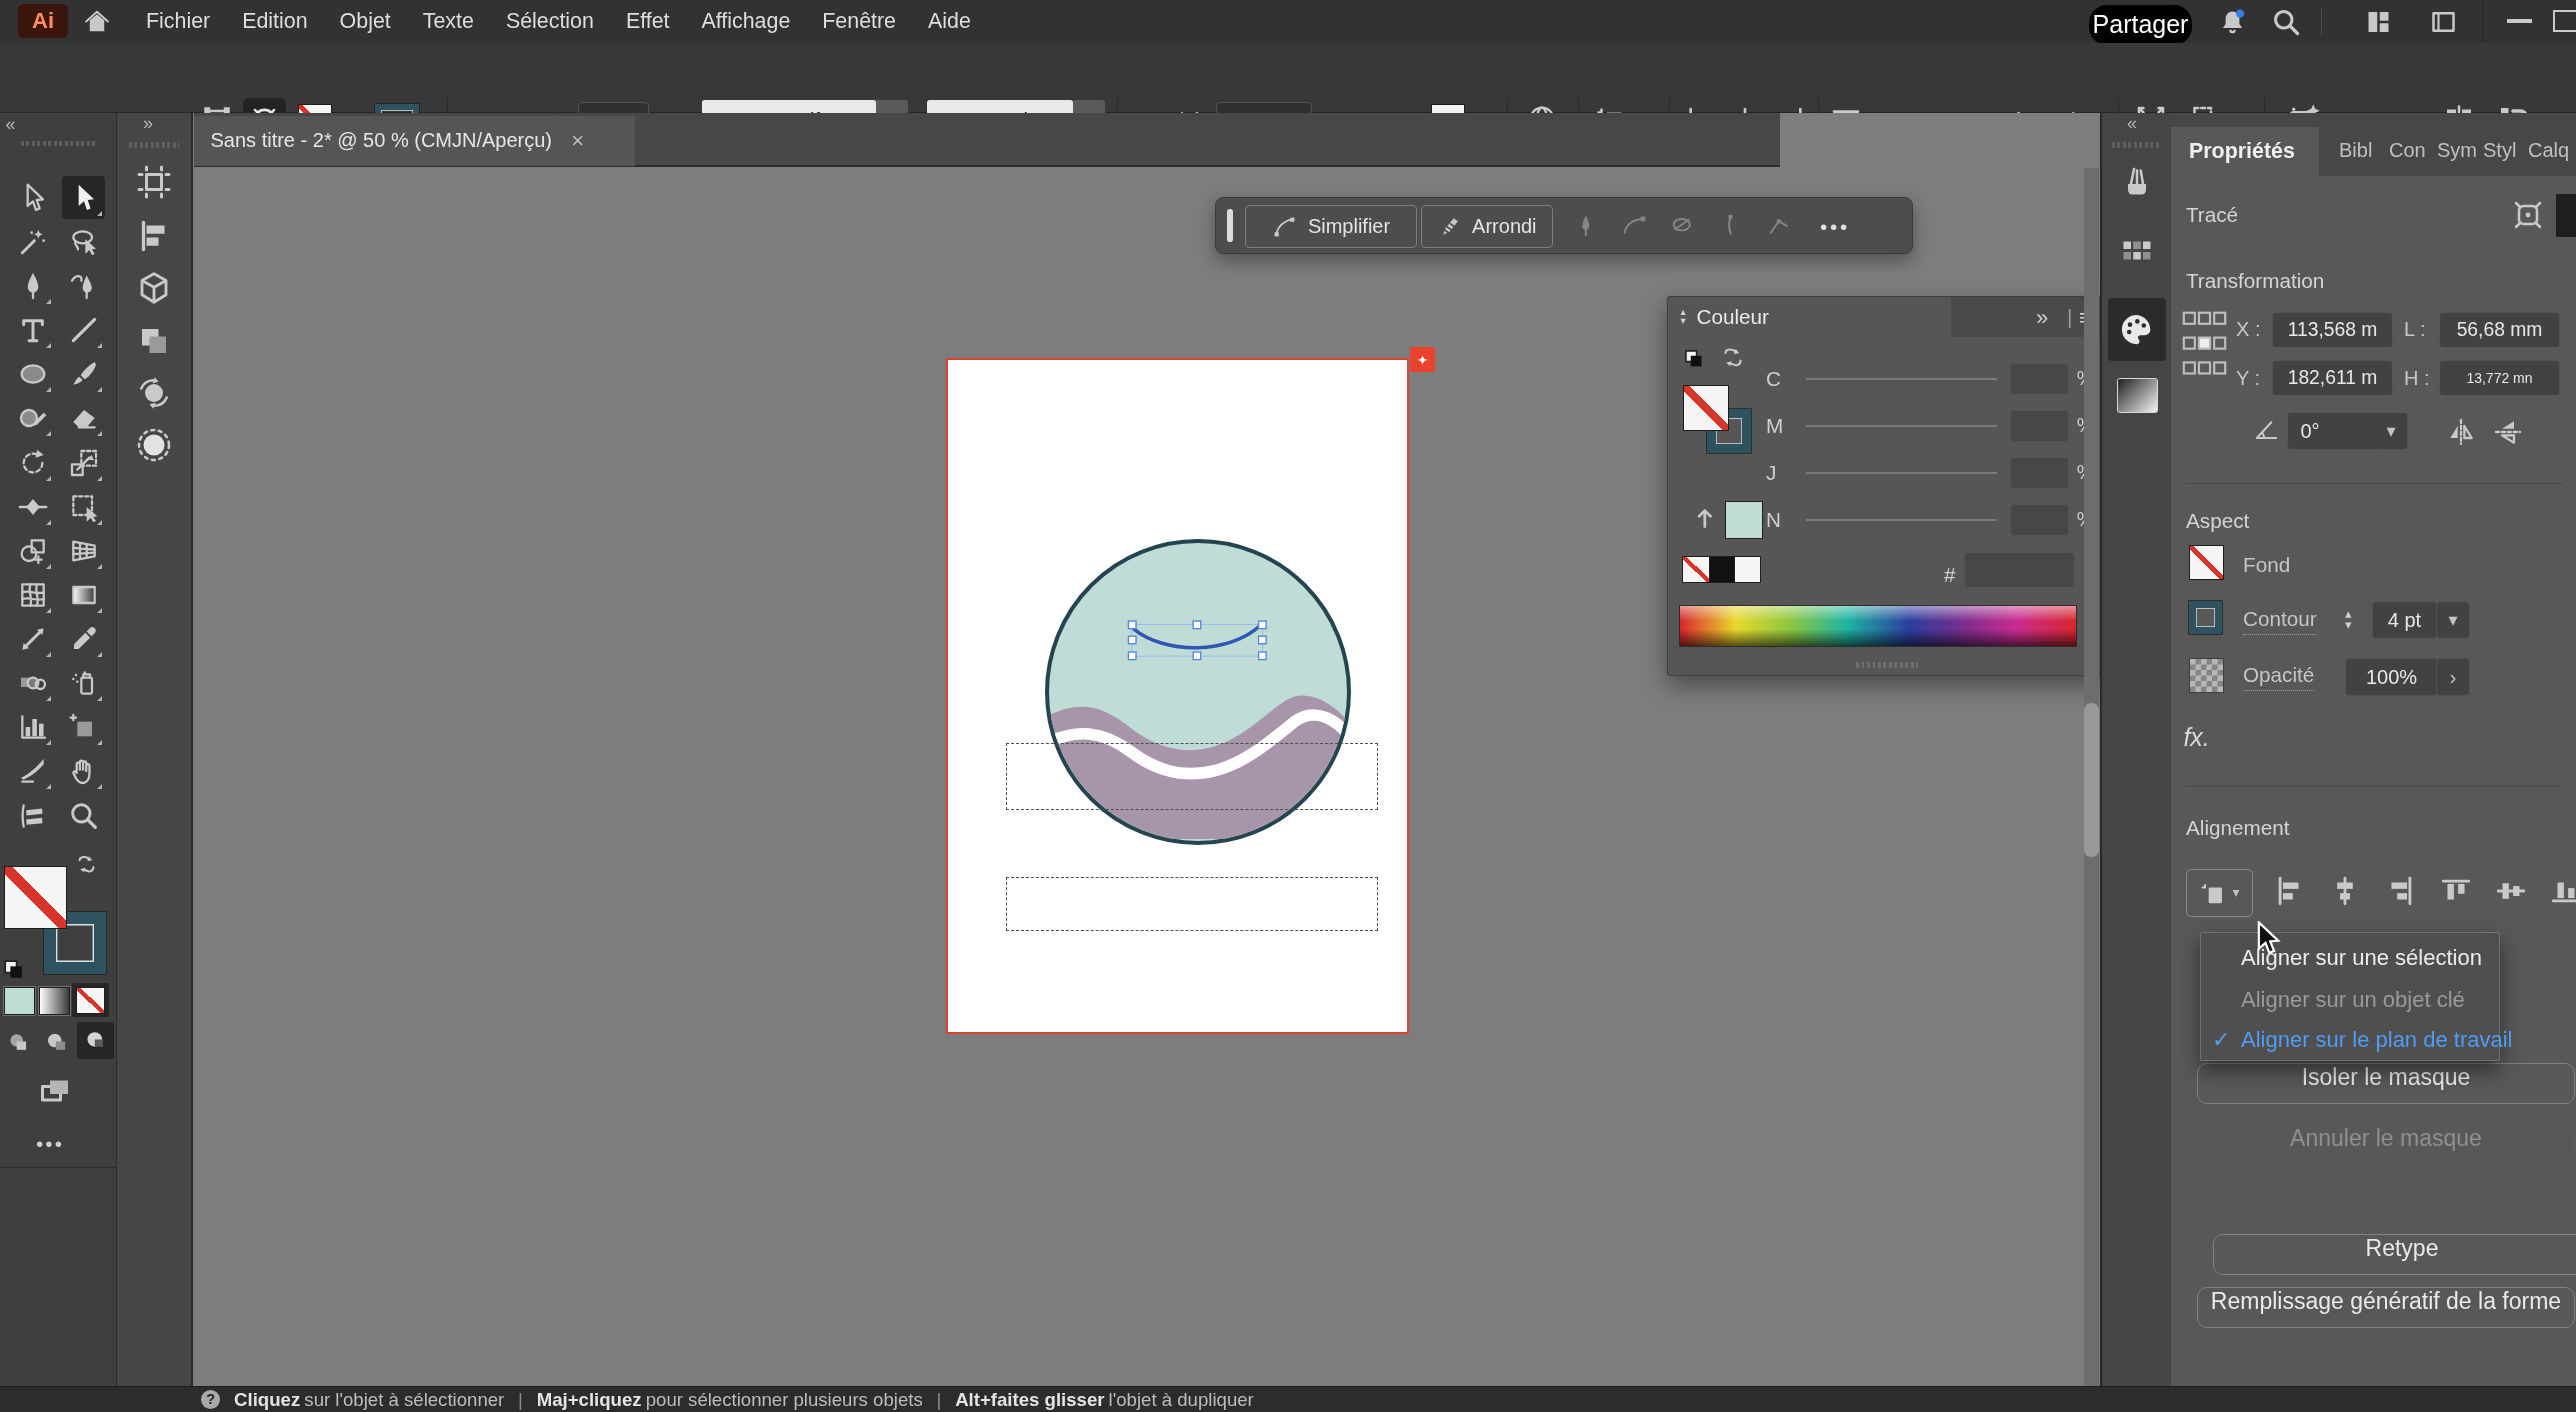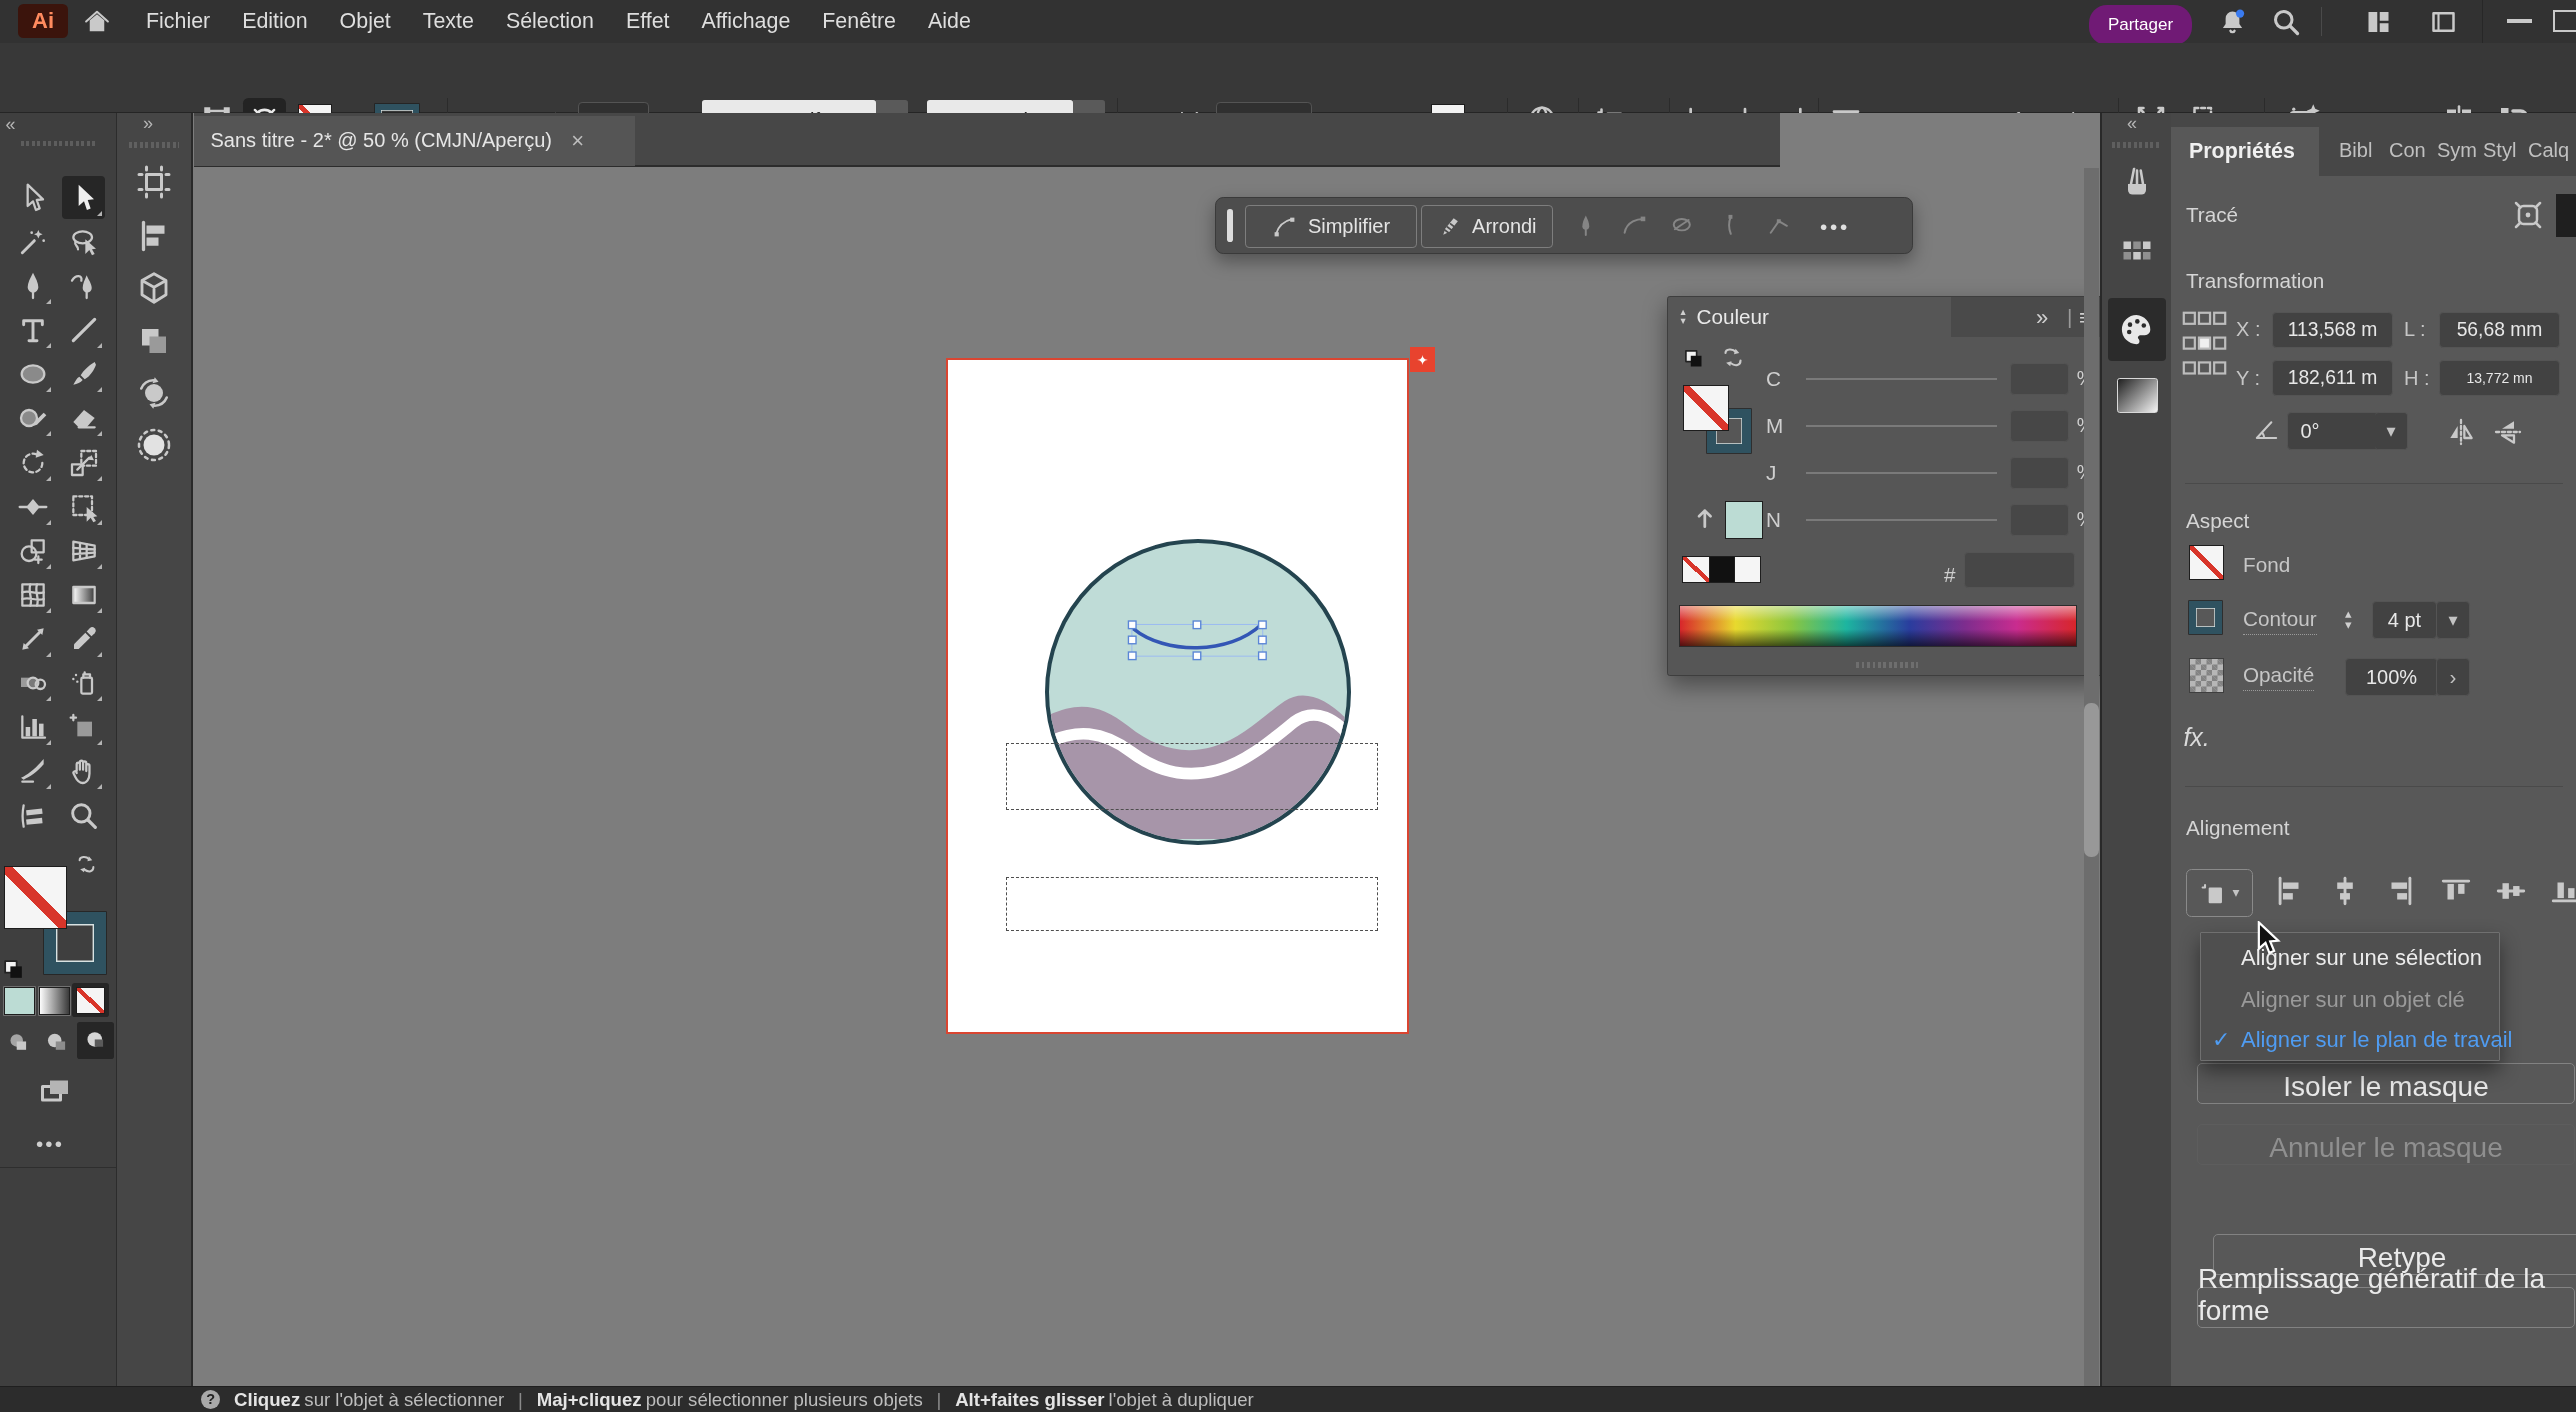--- a/index.html
+++ b/index.html
@@ -10,22 +10,22 @@
   .row{display:flex;align-items:center}
   .vsep{width:1.4px;height:43px;background:#2b2b2b}
   .dotu{border-bottom:1.4px dotted #9a9a9a;padding-bottom:3.4px}
   .box{background:#303030;border:0.7px solid #545454;border-radius:4.1px;color:#e6e6e6;
        display:flex;align-items:center;justify-content:center}
   .chev{color:#c3c3c3;font-size:18px;line-height:1;display:flex;align-items:center;justify-content:center}
   .none-sw{background:#f5f5f5;border:0.7px solid #1d1d1d;
        background-image:linear-gradient(to top right,transparent 44%,#d8352a 44%,#d8352a 56%,transparent 56%)}
   .stroke-sw{border:6.9px solid #2f5260;background:transparent;box-shadow:0 0 0 0.7px #1d1d1d,inset 0 0 0 0.7px #d8e2e2}
   .checker{background-color:#cfcfcf;background-image:linear-gradient(45deg,#8e8e8e 25%,transparent 25%,transparent 75%,#8e8e8e 75%),linear-gradient(45deg,#8e8e8e 25%,transparent 25%,transparent 75%,#8e8e8e 75%);background-size:11px 11px;background-position:0 0,5.5px 5.5px;opacity:.8}
-  .btn-outline{border:1.4px solid #828282;border-radius:5px;color:#eaeaea;
-       display:flex;align-items:flex-end;justify-content:center;font-size:28px;background:transparent}
+  .btn-outline{border:1.4px solid #828282;border-radius:10px;color:#eaeaea;
+       display:flex;align-items:flex-start;justify-content:center;font-size:23px;background:transparent}
   .btn-outline.dim{border-color:#5d5d5d;color:#8f8f8f}
   .tool{width:43px;height:43px;position:absolute;display:flex;align-items:center;justify-content:center}
   .tool .fly{position:absolute;right:3.4px;bottom:3.4px;width:0;height:0;border-left:5.5px solid transparent;border-bottom:5.5px solid #b4b4b4}
   .tile-active{background:#262626;border-radius:4.1px}
   .ic *{stroke:#c9c9c9;fill:none;stroke-width:1.7;stroke-linecap:round;stroke-linejoin:round}
   .ic .f{fill:#c9c9c9;stroke:none}
   .ic.dim{opacity:.45}
   .lbl{color:#c6c6c6;font-size:20px;white-space:nowrap}
   .val{color:#e8e8e8;font-size:20px;white-space:nowrap}
   .ddl{background:#e9e9e9;border-radius:2.8px;display:flex;align-items:center;color:#222;font-size:20px}
@@ -58,21 +58,21 @@
     <span class="menuitem" style="font-size:21.4px">Fichier</span>
     <span class="menuitem" style="font-size:21.4px">Edition</span>
     <span class="menuitem" style="font-size:21.4px">Objet</span>
     <span class="menuitem" style="font-size:21.4px">Texte</span>
     <span class="menuitem" style="font-size:21.4px">Sélection</span>
     <span class="menuitem" style="font-size:21.4px">Effet</span>
     <span class="menuitem" style="font-size:21.4px">Affichage</span>
     <span class="menuitem" style="font-size:21.4px">Fenêtre</span>
     <span class="menuitem" style="font-size:21.4px">Aide</span>
   </div>
-  <div class="a" style="left:2089px;top:4.8px;width:103px;height:40px;background:#701a75;border-radius:18px;color:#fff;font-size:17px;display:flex;align-items:center;justify-content:center">Partager</div>
+  <div class="a" style="left:2089px;top:4.8px;width:103px;height:40px;background:#000000;border-radius:18px;color:#fff;font-size:25px;display:flex;align-items:center;justify-content:center">Partager</div>
   <svg class="ic a" style="left:2216px;top:5.5px" width="33" height="33" viewBox="0 0 24 24">
       <path class="f" d="M12 4 a5 5 0 0 1 5 5 v4 l2 3 H5 l2 -3 V9 a5 5 0 0 1 5 -5 Z"></path>
       <path d="M10.5 18 a1.6 1.6 0 0 0 3 0"></path>
       <circle class="f" cx="17.5" cy="5.5" r="3" style="fill:#3a7bf0"></circle>
     </svg>
   <svg class="ic a" style="left:2270px;top:5.5px" width="33" height="33" viewBox="0 0 24 24">
       <circle cx="10" cy="10" r="6" style="stroke-width:2.2"></circle>
       <path d="M14.5 14.5 L20 20" style="stroke-width:2.4"></path>
     </svg>
   <div class="a" style="left:2321px;top:6.9px;width:1.4px;height:29px;background:#4a4a4a"></div>

